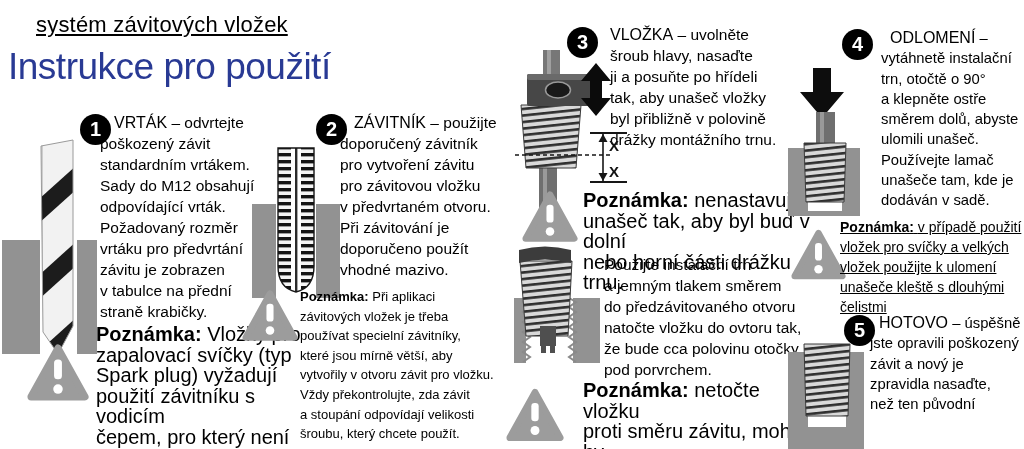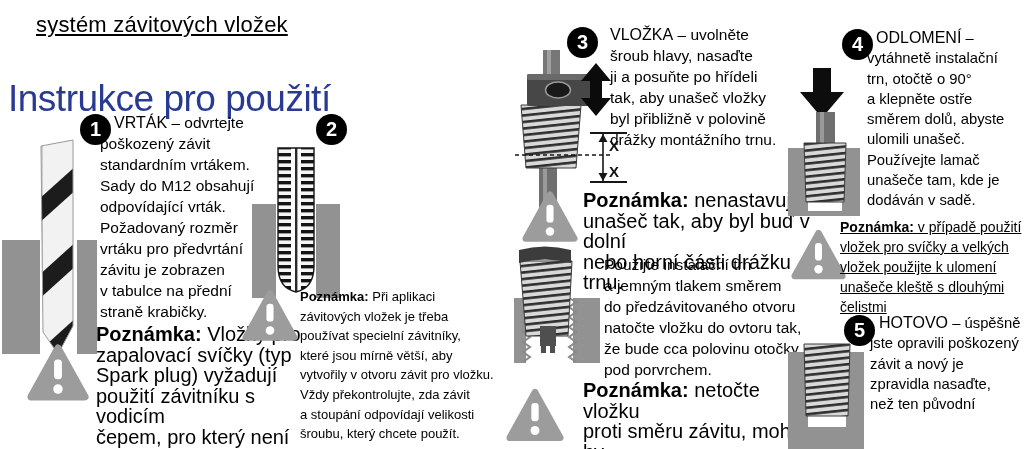--- a/index.html
+++ b/index.html
@@ -4,21 +4,21 @@
 <style>
   * { margin:0; padding:0; box-sizing:border-box; }
   html,body { width:1024px; height:449px; }
   body {
     position:relative; background:#fff; overflow:hidden;
     font-family:"Liberation Sans","DejaVu Sans",sans-serif; color:#000;
     --title-blue:#293a94; --block-gray:#929292; --warning-gray:#9c9c9c;
   }
   .abs { position:absolute; }
   .subtitle { font-size:22px; letter-spacing:.2px;text-decoration:underline; }
-  .title { font-size:37px; color:var(--title-blue); letter-spacing:-.5px;margin-top:32px; }
+  .title { font-size:37px; color:var(--title-blue); letter-spacing:-.5px; }
   .step { font-size:15.5px; line-height:21px; }
   .step p { white-space:normal; }
   .step .head { font-weight:normal; font-size:16px; }
   .step-body, .note-text, .para-text { white-space:pre-line; }
   .badge {
     position:absolute; left:0; top:0; width:31px; height:31px; border-radius:50%;
     background:#000; color:#fff; font-weight:bold; font-size:20px;
     text-align:center; line-height:31px;
   }
   .note { font-size:20px; line-height:20.5px; }
@@ -107,20 +107,31 @@
   <g clip-path="url(#tapClip)">
     <rect x="26" y="0" width="36" height="154" fill="url(#tapP)"></rect>
     <rect x="39" y="0" width="10" height="154" fill="#ffffff"></rect>
     <rect x="43" y="0" width="2.4" height="154" fill="#2a2a2a"></rect>
   </g>
   <path d="M26,2 L62,2 L62,120 Q62,142 44,146 Q26,142 26,120 Z" fill="none" stroke="#161616" stroke-width="1.4"></path>
 </svg>
 
 <div class="abs step" style="left:316px;top:112px;width:215px">
   <span class="badge" style="top:2px">2</span>
+  <p style="margin-left:24px;text-indent:14px">
+    <b class="head">ZÁVITNÍK</b>
+    <span class="step-body">– použijte
+doporučený závitník
+pro vytvoření závitu
+pro závitovou vložku
+v předvrtaném otvoru.
+Při závitování je
+doporučeno použít
+vhodné mazivo.</span>
+  </p>
 </div>
 
 <svg class="abs" style="left:242px;top:289px" width="56" height="54" viewBox="0 0 60 56">
   <polygon class="tri-shape" points="30,4 56,51 4,51" stroke-width="7" stroke-linejoin="round"></polygon>
   <rect x="26.2" y="15" width="7.6" height="19" rx="3.4" fill="#fff"></rect>
   <circle cx="30" cy="43.5" r="4.6" fill="#fff"></circle>
 </svg>
 <p class="abs note note-sm" style="left:300px;top:287px;width:250px">
   <b>Poznámka:</b>
   <span class="note-text">Při aplikaci
@@ -220,21 +231,21 @@
 <svg class="abs" style="left:788px;top:112px" width="72" height="104" viewBox="0 0 72 104">
   <rect x="28" y="0" width="19" height="40" fill="#6f6f6f"></rect>
   <rect x="32" y="0" width="4" height="40" fill="#999"></rect>
   <rect class="gray-block" x="0" y="36" width="72" height="68"></rect>
   <rect x="20" y="90" width="34" height="9" fill="#fff"></rect>
   <path d="M16,31 L58,31 L56,90 L18,90 Z" fill="url(#coilP)" stroke="#3a3a3a" stroke-width="1"></path>
 </svg>
 
 <div class="abs step s45" style="left:842px;top:28px;width:182px">
   <span class="badge" style="top:1px">4</span>
-  <p style="margin-left:25px;text-indent:9px">
+  <p style="margin-left:39px;text-indent:9px">
     <b class="head">ODLOMENÍ</b>
     <span class="step-body">–
 vytáhnetě instalační
 trn, otočtě o 90°
 a klepněte ostře
 směrem dolů, abyste
 ulomili unašeč.
 Používejte lamač
 unašeče tam, kde je
 dodáván v sadě.</span>

